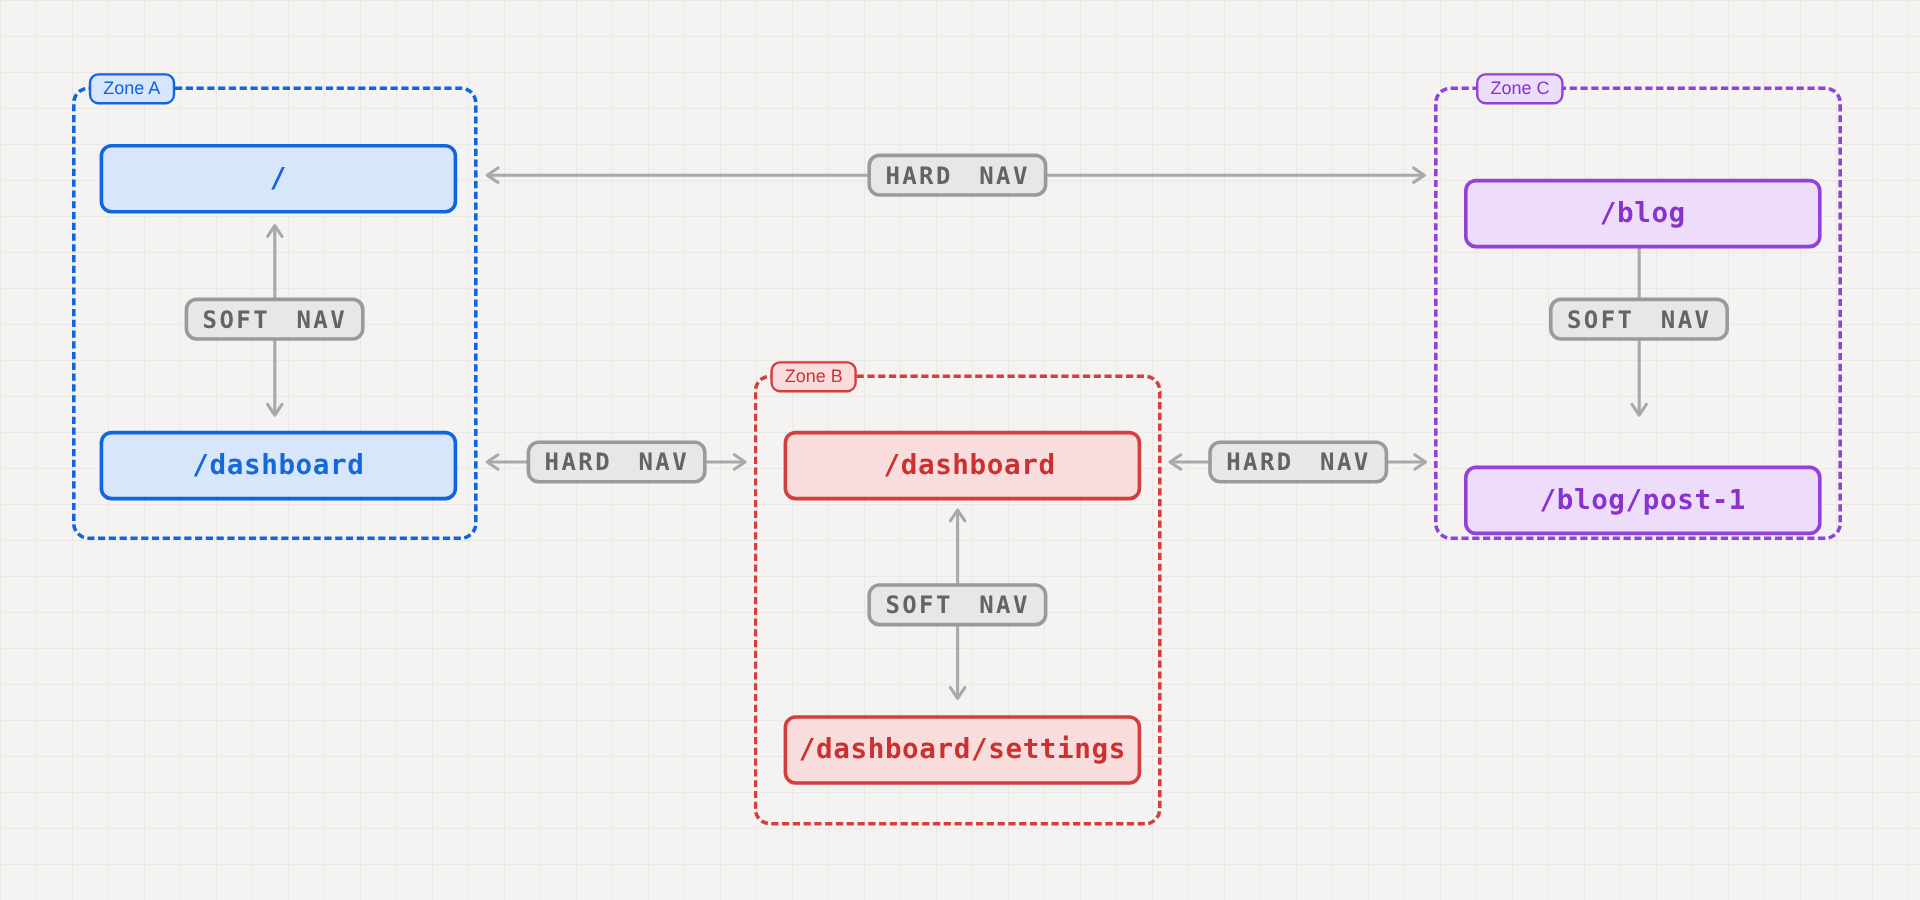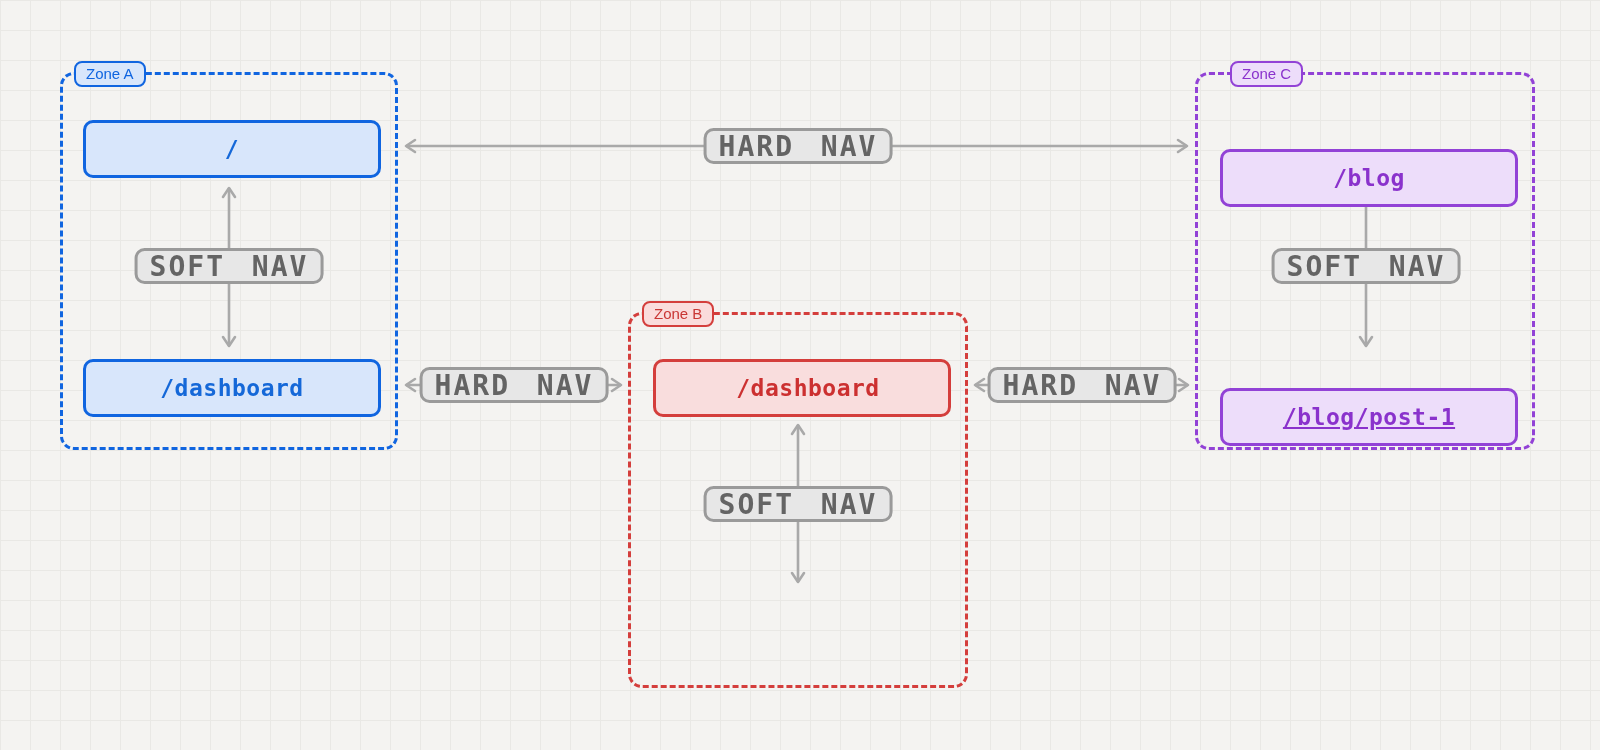--- a/index.html
+++ b/index.html
@@ -75,21 +75,21 @@
   
   .navlabel {
     position: absolute;
     height: 36px;
     box-sizing: border-box;
     padding: 0 12px;
     border: 3px solid #9a9a9a;
     border-radius: 10px;
     background: #e7e7e7;
     color: #646464;
-    font-size: 28px;
+    font-size: 20px;
     font-weight: bold;
     letter-spacing: 2px;
     word-spacing: 8px;
     line-height: 31px;
     white-space: nowrap;
     transform: translateX(-50%);
     z-index: 4;
   }
 </style>
 </head>
@@ -115,26 +115,27 @@
 
   <div class="zone blue" style="left:60px; top:72px; width:338px; height:378px;">
     <div class="zone-pill">Zone A</div>
     <div class="node" style="left:20px; top:45px;">/</div>
     <div class="node" style="left:20px; top:284px;">/dashboard</div>
   </div>
 
   <div class="zone red" style="left:628px; top:312px; width:340px; height:376px;">
     <div class="zone-pill">Zone B</div>
     <div class="node" style="left:22px; top:44px;padding-left:12px;">/dashboard</div>
+    <div class="node" style="left:22px; top:281px;">/dashboard/settings</div>
   </div>
 
   <div class="zone purple" style="left:1195px; top:72px; width:340px; height:378px;">
     <div class="zone-pill">Zone C</div>
     <div class="node" style="left:22px; top:45px;">/blog</div>
-    <div class="node" style="left:22px; top:284px;text-decoration:underline;">/blog/post-1</div>
+    <div class="node" style="left:22px; top:284px;">/blog/post-1</div>
   </div>
 
   <div class="navlabel" style="left:798px; top:128px;">HARD NAV</div>
   <div class="navlabel" style="left:514px; top:367px;">HARD NAV</div>
   <div class="navlabel" style="left:1082px; top:367px;">HARD NAV</div>
 
   <div class="navlabel" style="left:229px; top:248px;">SOFT NAV</div>
   <div class="navlabel" style="left:798px; top:486px;">SOFT NAV</div>
   <div class="navlabel" style="left:1366px; top:248px;">SOFT NAV</div>
 

